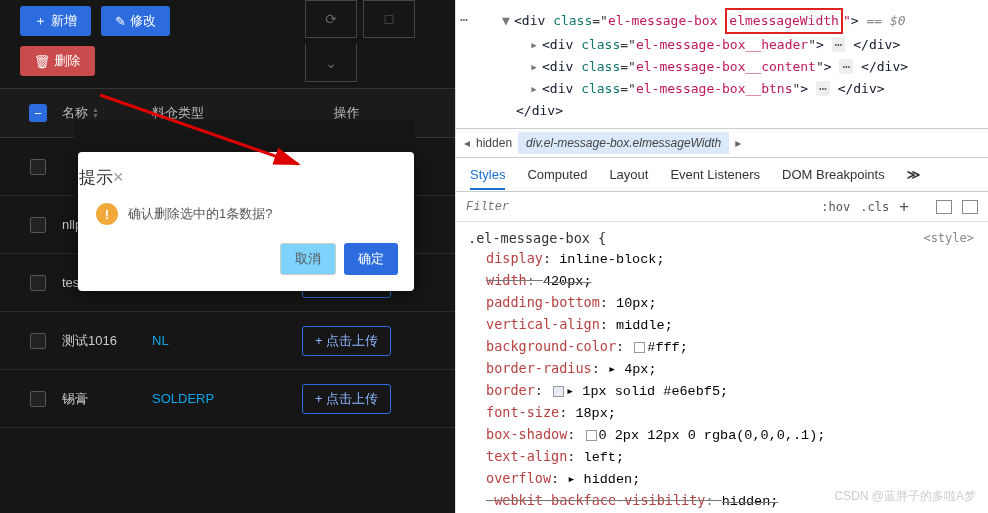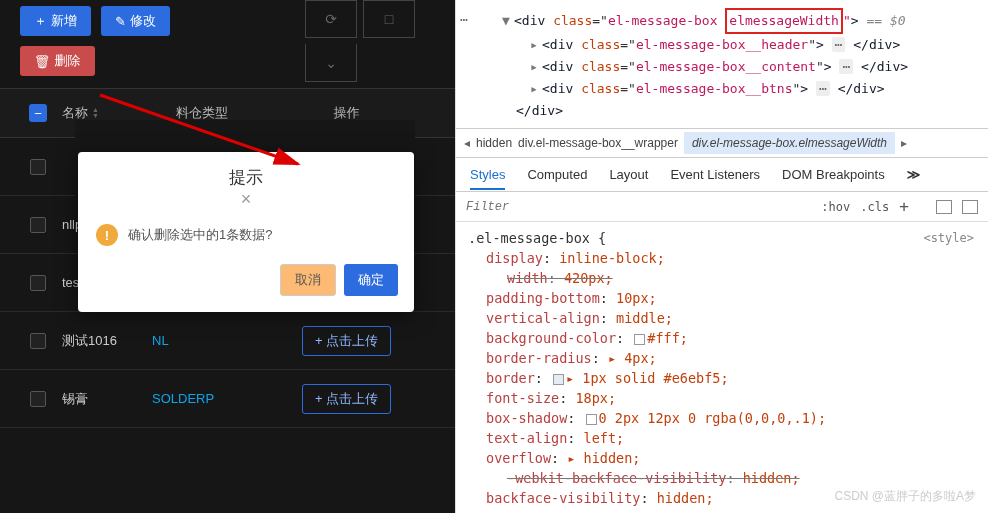--- a/index.html
+++ b/index.html
@@ -13,69 +13,69 @@
   .btn-add { background:#2d6cdf; }
   .btn-mod { background:#2d6cdf; }
   .btn-del { background:#c94b4b; }
   .tl-boxes { position:absolute; right:30px; top:0; display:flex; gap:6px; flex-wrap:wrap; width:120px;}
   .box { width:52px; height:38px; border:1px solid #444; display:flex; align-items:center; justify-content:center; color:#666; font-size:14px;}
   .tl-del-row { padding:4px 20px 12px; }
   
   .thead { display:flex; align-items:center; height:50px; background:#1b1b1b; padding:0 14px; color:#bbb; font-size:13px; border-top:1px solid #333; border-bottom:1px solid #333;}
   .th-check { width:48px; display:flex; justify-content:center;}
   .th-name { width:90px; display:flex; align-items:center; gap:4px;}
-  .th-type { width:100px;text-align:center; }
+  .th-type { width:100px; }
   .th-op { flex:1; text-align:center;}
   .chk-minus { width:18px; height:18px; background:#2d6cdf; border-radius:3px; display:flex; align-items:center; justify-content:center; color:#fff;}
   .sort { display:inline-flex; flex-direction:column; font-size:7px; line-height:6px; color:#666;}
   
   .trow { display:flex; align-items:center; height:58px; padding:0 14px; border-bottom:1px solid #2a2a2a; color:#aaa;}
   .td-check { width:48px; display:flex; justify-content:center;}
   .chk { width:16px; height:16px; border:1px solid #555; border-radius:2px; background:#222;}
   .td-name { width:90px; color:#ccc;}
   .td-type { width:100px; color:#0ea5e9;}
   .td-op { flex:1; display:flex; justify-content:center;}
   .upload-btn { border:1px solid #2d6cdf; color:#8db6ff; background:transparent; padding:5px 12px; border-radius:3px; font-size:13px; cursor:pointer;}
   
   .mask-cover { position:absolute; left:75px; top:120px; width:340px; height:100px; background:#161616;}
   .dialog { position:absolute; left:78px; top:152px; width:336px; background:#fff; border-radius:4px; box-shadow:0 4px 20px rgba(0,0,0,.5); z-index:10; }
-  .dlg-hd { padding:14px 1px 6px; display:flex; align-items:center; color:#333; font-size:17px;flex-direction:column;}
+  .dlg-hd { padding:14px 1px 6px; display:flex; align-items:center; color:#333; font-size:17px;}
   .dlg-close { color:#999; font-size:18px; cursor:pointer; font-weight:300;}
   .dlg-body { padding:8px 18px 18px; display:flex; gap:10px; align-items:center; color:#555;}
   .warn-ic { width:22px; height:22px; border-radius:50%; background:#f2a93b; color:#fff; display:flex; align-items:center; justify-content:center; font-weight:bold;}
   .dlg-ft { padding:0 16px 16px; display:flex; gap:8px; justify-content:flex-end;}
-  .btn-cancel { background:#fdba74; color:#555; border:1px solid #ccc;font-family:Liberation Mono, monospace;}
+  .btn-cancel { background:#7dd3fc; color:#555; border:1px solid #ccc;font-family:Liberation Mono, monospace;}
   .btn-ok { background:#2d6cdf; }
   
   .arrow-svg { position:absolute; z-index:50; pointer-events:none;}
 
   
   .dt-elem { padding:8px 12px 6px; font-family:Consolas,monospace; font-size:13px; line-height:22px; color:#333; overflow:hidden; position:relative; }
   .dt-elem .dots { color:#666; position:absolute; left:4px; top:9px;}
   .tag { color:#0f172a; }
-  .attr { color:#c2410c; }
+  .attr { color:#0f766e; }
   .val { color:#be185d; }
   .tri { color:#777; display:inline-block; width:12px;}
   .eq0 { color:#888; font-style:italic;}
   .hl-box { border:2px solid #d22; padding:0 2px; display:inline-block;}
   .ellips { background:#eee; border-radius:2px; padding:0 3px; color:#666;}
   .crumb { height:30px; border-top:1px solid #ccc; border-bottom:1px solid #ccc; display:flex; align-items:center; font-size:12px; color:#444; padding:0 8px; gap:6px;}
   .crumb .sel { background:#dce9fb; padding:4px 8px;font-style:italic;}
   .crumb .arrn { color:#666; }
   .tabs { height:34px; display:flex; align-items:center; gap:22px; padding:0 14px; border-bottom:1px solid #ccc; color:#333; font-size:13px;}
   .tabs .act { color:#1a6fd1; border-bottom:2px solid #1a6fd1; padding-bottom:6px; margin-bottom:-8px;}
   .more { font-weight:bold;}
   .filter-bar { height:30px; display:flex; align-items:center; padding:0 10px; border-bottom:1px solid #ddd; gap:10px; color:#555; font-family:Consolas,monospace; font-size:12px;}
   .filter-input { flex:1; border:none; outline:none; font-family:Liberation Mono, monospace; font-style:italic; color:#999; font-size:12px;}
   .icn { width:16px; height:14px; border:1px solid #888; display:inline-block;}
   .css-pane { flex:1; padding:6px 12px 10px; font-family:Consolas,monospace; font-size:13.5px; line-height:20px; color:#333; overflow:hidden; position:relative;}
   .sel-txt {}
   .prop { color:#b84040; }
-  .pval { color:#c2410c; }
-  .strike { text-decoration:line-through; color:#777;margin-left:21px;}
+  .pval { color:#000000;font-family:Liberation Mono, monospace; }
+  .strike { text-decoration:line-through; color:#777;}
   .sw { width:11px; height:11px; border:1px solid #999; display:inline-block; vertical-align:middle; margin:0 2px;}
   .side-style { position:absolute; right:14px; color:#888; font-size:12px;}
   .watermark { position:absolute; right:12px; bottom:8px; font-size:12px; color:#ccc; font-family:sans-serif; z-index:100;}
 </style>
 </head>
 <body>
 
 <div class="pane-left">
   <div class="tl-top">
     <button class="btn btn-add">＋ <span>新增</span></button>
@@ -192,21 +192,20 @@
         <div><span class="tri">▸</span><span class="tag">&lt;div</span> <span class="attr">class</span>="<span class="val">el-message-box__header</span>"<span class="tag">&gt;</span> <span class="ellips">⋯</span> <span class="tag">&lt;/div&gt;</span></div>
         <div><span class="tri">▸</span><span class="tag">&lt;div</span> <span class="attr">class</span>="<span class="val">el-message-box__content</span>"<span class="tag">&gt;</span> <span class="ellips">⋯</span> <span class="tag">&lt;/div&gt;</span></div>
         <div><span class="tri">▸</span><span class="tag">&lt;div</span> <span class="attr">class</span>="<span class="val">el-message-box__btns</span>"<span class="tag">&gt;</span> <span class="ellips">⋯</span> <span class="tag">&lt;/div&gt;</span></div>
       </div>
     <div style="padding-left:48px;"><span class="tag">&lt;/div&gt;</span></div>
   </div>
 
   <div class="crumb">
     <span class="arrn">◂</span>
     <span>hidden</span>
-    <span>div.el-message-box__wrapper</span>
     <span class="sel">div.el-message-box.elmessageWidth</span>
     <span class="arrn">▸</span>
   </div>
 
   <div class="tabs">
     <span class="act">Styles</span>
     <span>Computed</span>
     <span>Layout</span>
     <span>Event Listeners</span>
     <span>DOM Breakpoints</span>

